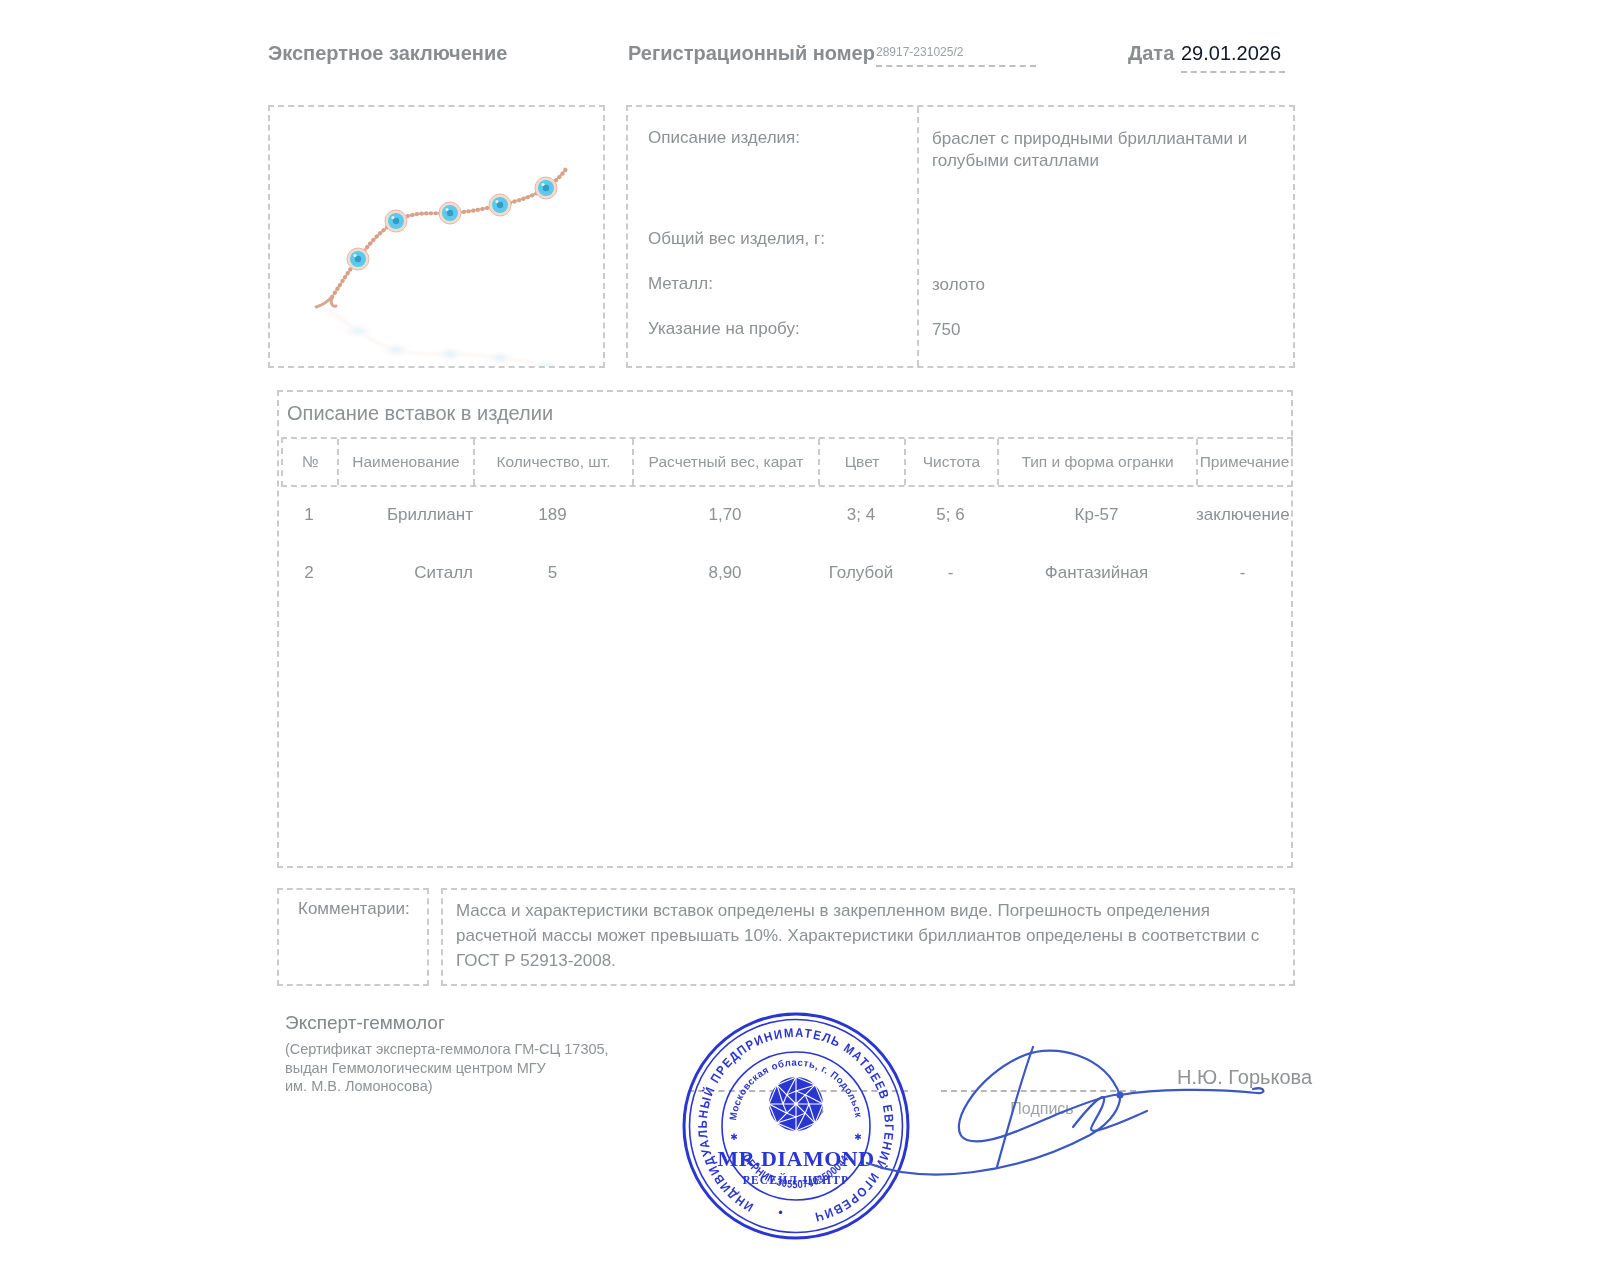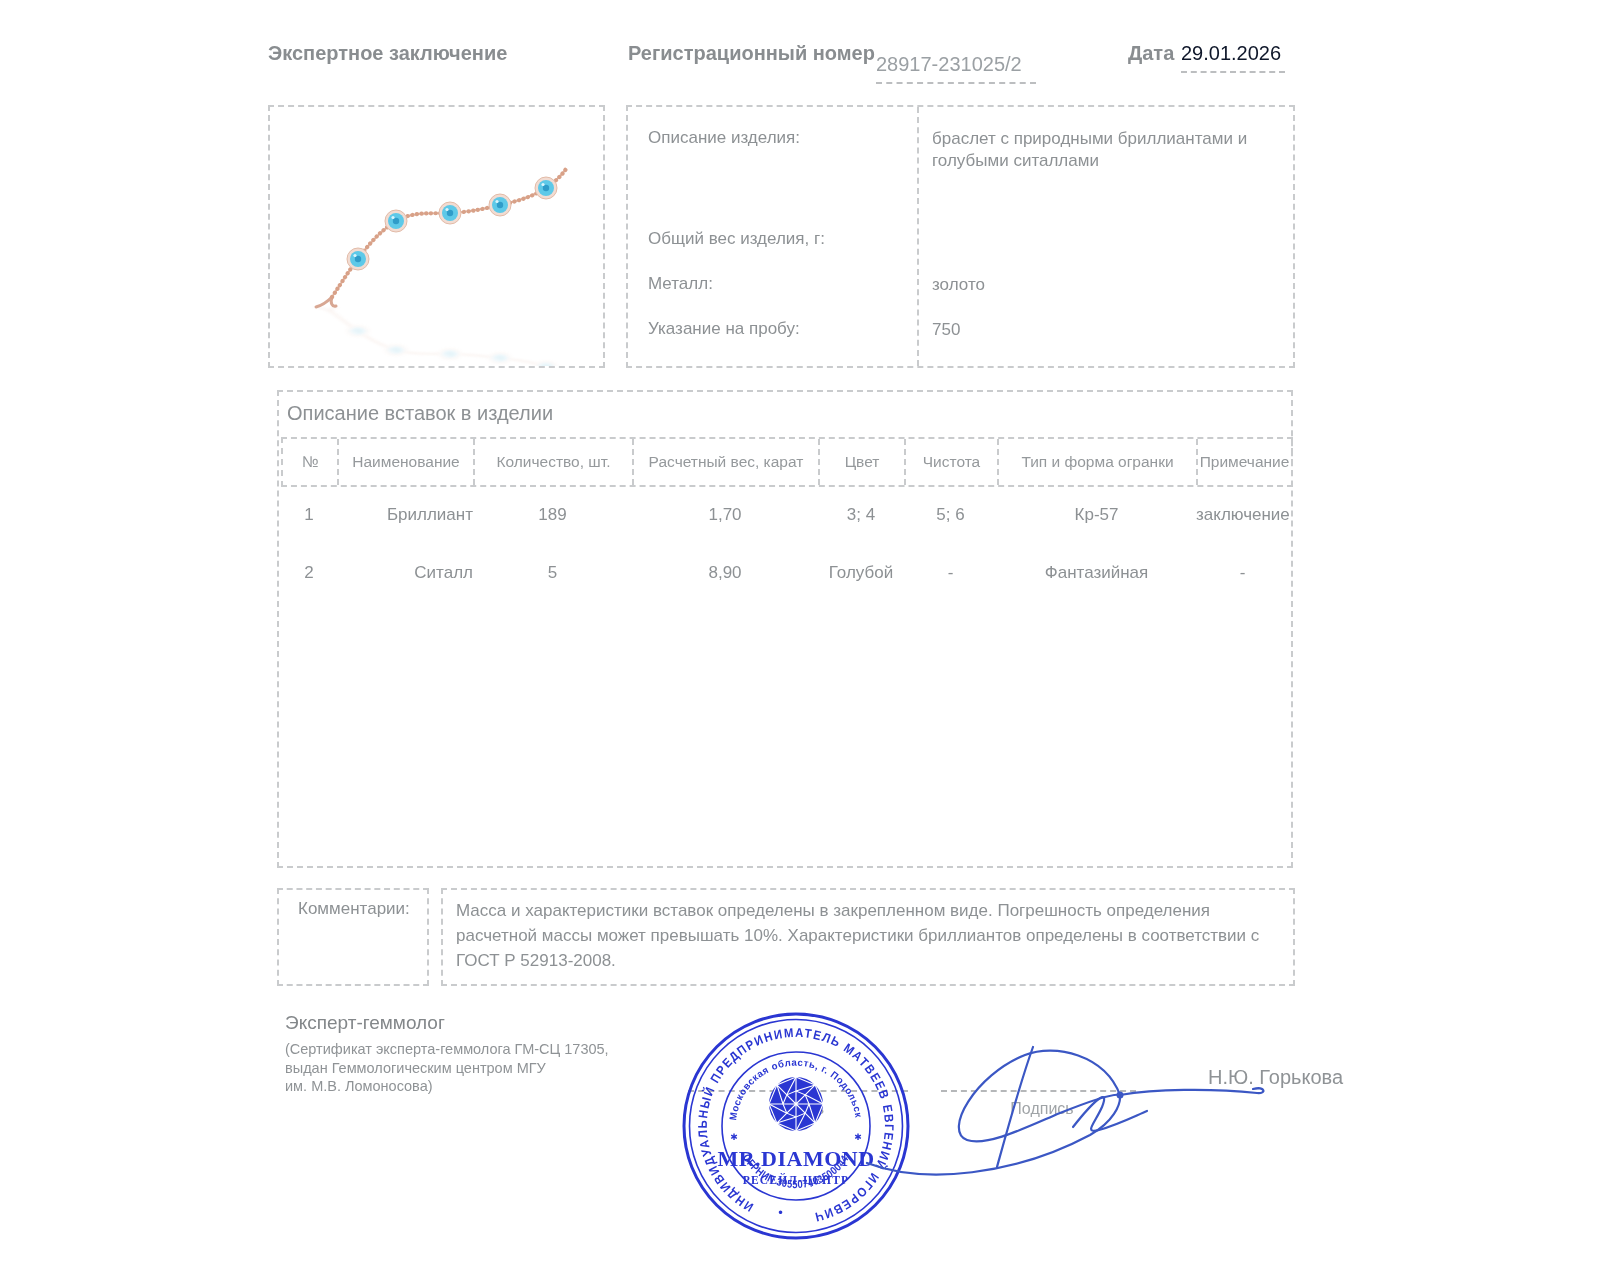--- a/index.html
+++ b/index.html
@@ -2,21 +2,21 @@
 <html><head>
 <meta charset="utf-8">
 <style>
   html,body{margin:0;padding:0;background:#ffffff;}
   .page{position:relative;width:1600px;height:1280px;background:#ffffff;
         font-family:"Liberation Sans",sans-serif;overflow:hidden;}
   
   .doc-header{position:absolute;left:268px;top:40px;width:1032px;height:34px;}
   .h-title{position:absolute;left:0;top:2px;font-size:20px;font-weight:bold;color:#898d90;}
   .h-reg-label{position:absolute;left:360px;top:2px;font-size:20px;font-weight:bold;color:#898d90;}
-  .h-reg-value{position:absolute;left:608px;top:13px;width:160px;font-size:20px;color:#9ba0a4;
+  .h-reg-value{position:absolute;left:608px;top:5px;width:160px;font-size:12px;color:#9ba0a4;
                border-bottom:2px dashed #bcbec0;padding-bottom:6px;}
   .h-date-label{position:absolute;left:860px;top:2px;font-size:20px;font-weight:bold;color:#898d90;}
   .h-date-value{position:absolute;left:913px;top:2px;width:104px;font-size:20px;color:#0f172a;
                border-bottom:2px dashed #bcbec0;padding-bottom:6px;}
   
   .photo-box{position:absolute;left:268px;top:105px;width:337px;height:263px;
              border:2px dashed #c9cbcd;box-sizing:border-box;background:#fff;}
   .info-box{position:absolute;left:626px;top:105px;width:669px;height:263px;
             border:2px dashed #c9cbcd;box-sizing:border-box;}
   .info-divider{position:absolute;left:289px;top:0;bottom:0;border-left:2px dashed #c9cbcd;}
@@ -48,21 +48,21 @@
           font-size:17px;line-height:25px;color:#8d9194;}
   
   .expert-title{position:absolute;left:285px;top:1012px;font-size:19px;color:#83878a;}
   .expert-cert{position:absolute;left:285px;top:1040px;font-size:14.5px;line-height:18.5px;color:#8f9396;}
   .seal-line{position:absolute;left:688px;top:1090px;width:220px;border-top:2px dashed #b5b7b9;}
   .seal-label{position:absolute;left:748px;top:1100px;width:100px;text-align:center;
               font-size:16px;color:#a0a4a7;}
   .sig-line{position:absolute;left:941px;top:1090px;width:195px;border-top:2px dashed #b5b7b9;}
   .sig-label{position:absolute;left:992px;top:1100px;width:100px;text-align:center;
               font-size:16px;color:#a0a4a7;}
-  .expert-name{position:absolute;left:1177px;top:1066px;font-size:20px;color:#8f9396;margin-left:31px;}
+  .expert-name{position:absolute;left:1177px;top:1066px;font-size:20px;color:#8f9396;}
   .stamp-svg{position:absolute;left:678px;top:1008px;}
   .signature-svg{position:absolute;left:855px;top:1035px;}
 </style>
 </head>
 <body>
 
 <div class="page">
 
   <div class="doc-header">
     <div class="h-title">Экспертное заключение</div>

